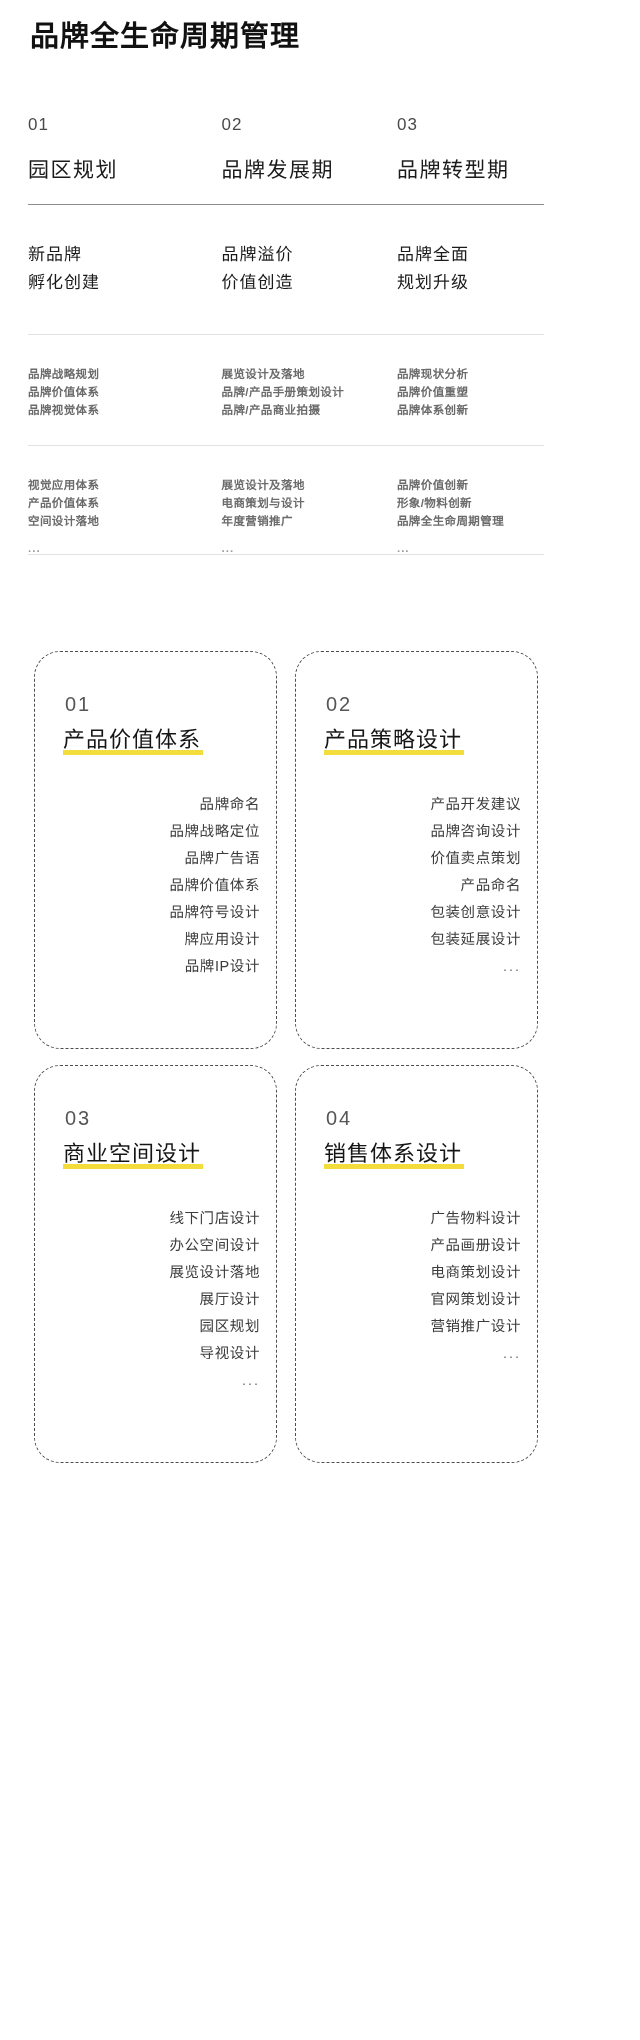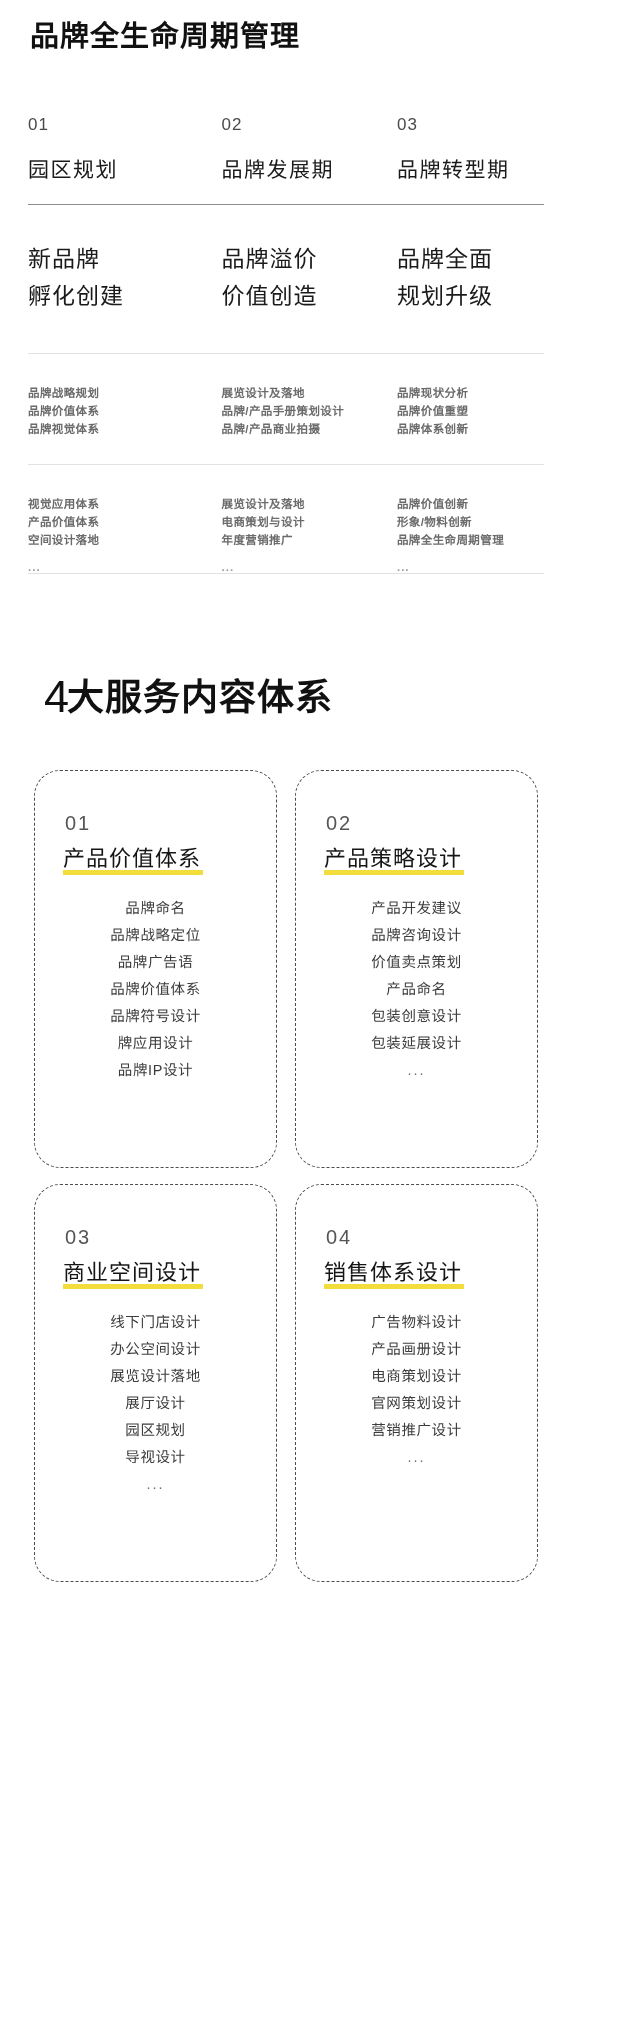--- a/index.html
+++ b/index.html
@@ -74,21 +74,21 @@
     margin: 22px 0 0 0;
   }
   .rule-light {
     border: 0;
     border-top: 1px solid #e2e2e2;
     margin: 0;
   }
 
   .headline-row { margin-top: 36px; }
   .headline {
-    font-size: 23px;
+    font-size: 17px;
     line-height: 1.6;
     letter-spacing: 1px;
     color: #1a1a1a;
     white-space: pre-line;
   }
   .headline-spacer { height: 38px; }
 
   .list-row { padding-top: 30px; font-weight: bold; }
   .mini-list {
     list-style: none;
@@ -173,23 +173,23 @@
     position: absolute;
     left: 2px;
     right: 0;
     bottom: 0;
     height: 5px;
     background: #f2dd3c;
     z-index: 1;
   }
   .card-list {
     list-style: none;
-    margin: 0 0 0 0;
+    margin: 16px 0 0 0;
     padding: 0;
-    text-align: center;
+    text-align: right;
   }
   .card-list li {
     font-size: 14.5px;
     line-height: 27px;
     color: #3c3c3c;
     letter-spacing: .6px;
   }
   .card-list li.dots {
     color: #707070;
     letter-spacing: 2px;
@@ -290,21 +290,20 @@
         </ul>
         <div class="ellipsis">...</div>
       </div>
     </div>
 
     <hr class="rule-light">
   </section>
 
   <section class="services">
 
-    <h2 class="services-title"><span class="big-four">4</span><span>大服务内容体系</span></h2>
 
     <div class="cards">
 
       <div class="card">
         <div class="card-num">01</div>
         <div class="card-title-wrap">
           <div class="card-title">产品价值体系</div>
           <div class="card-underline"></div>
         </div>
         <ul class="card-list">

